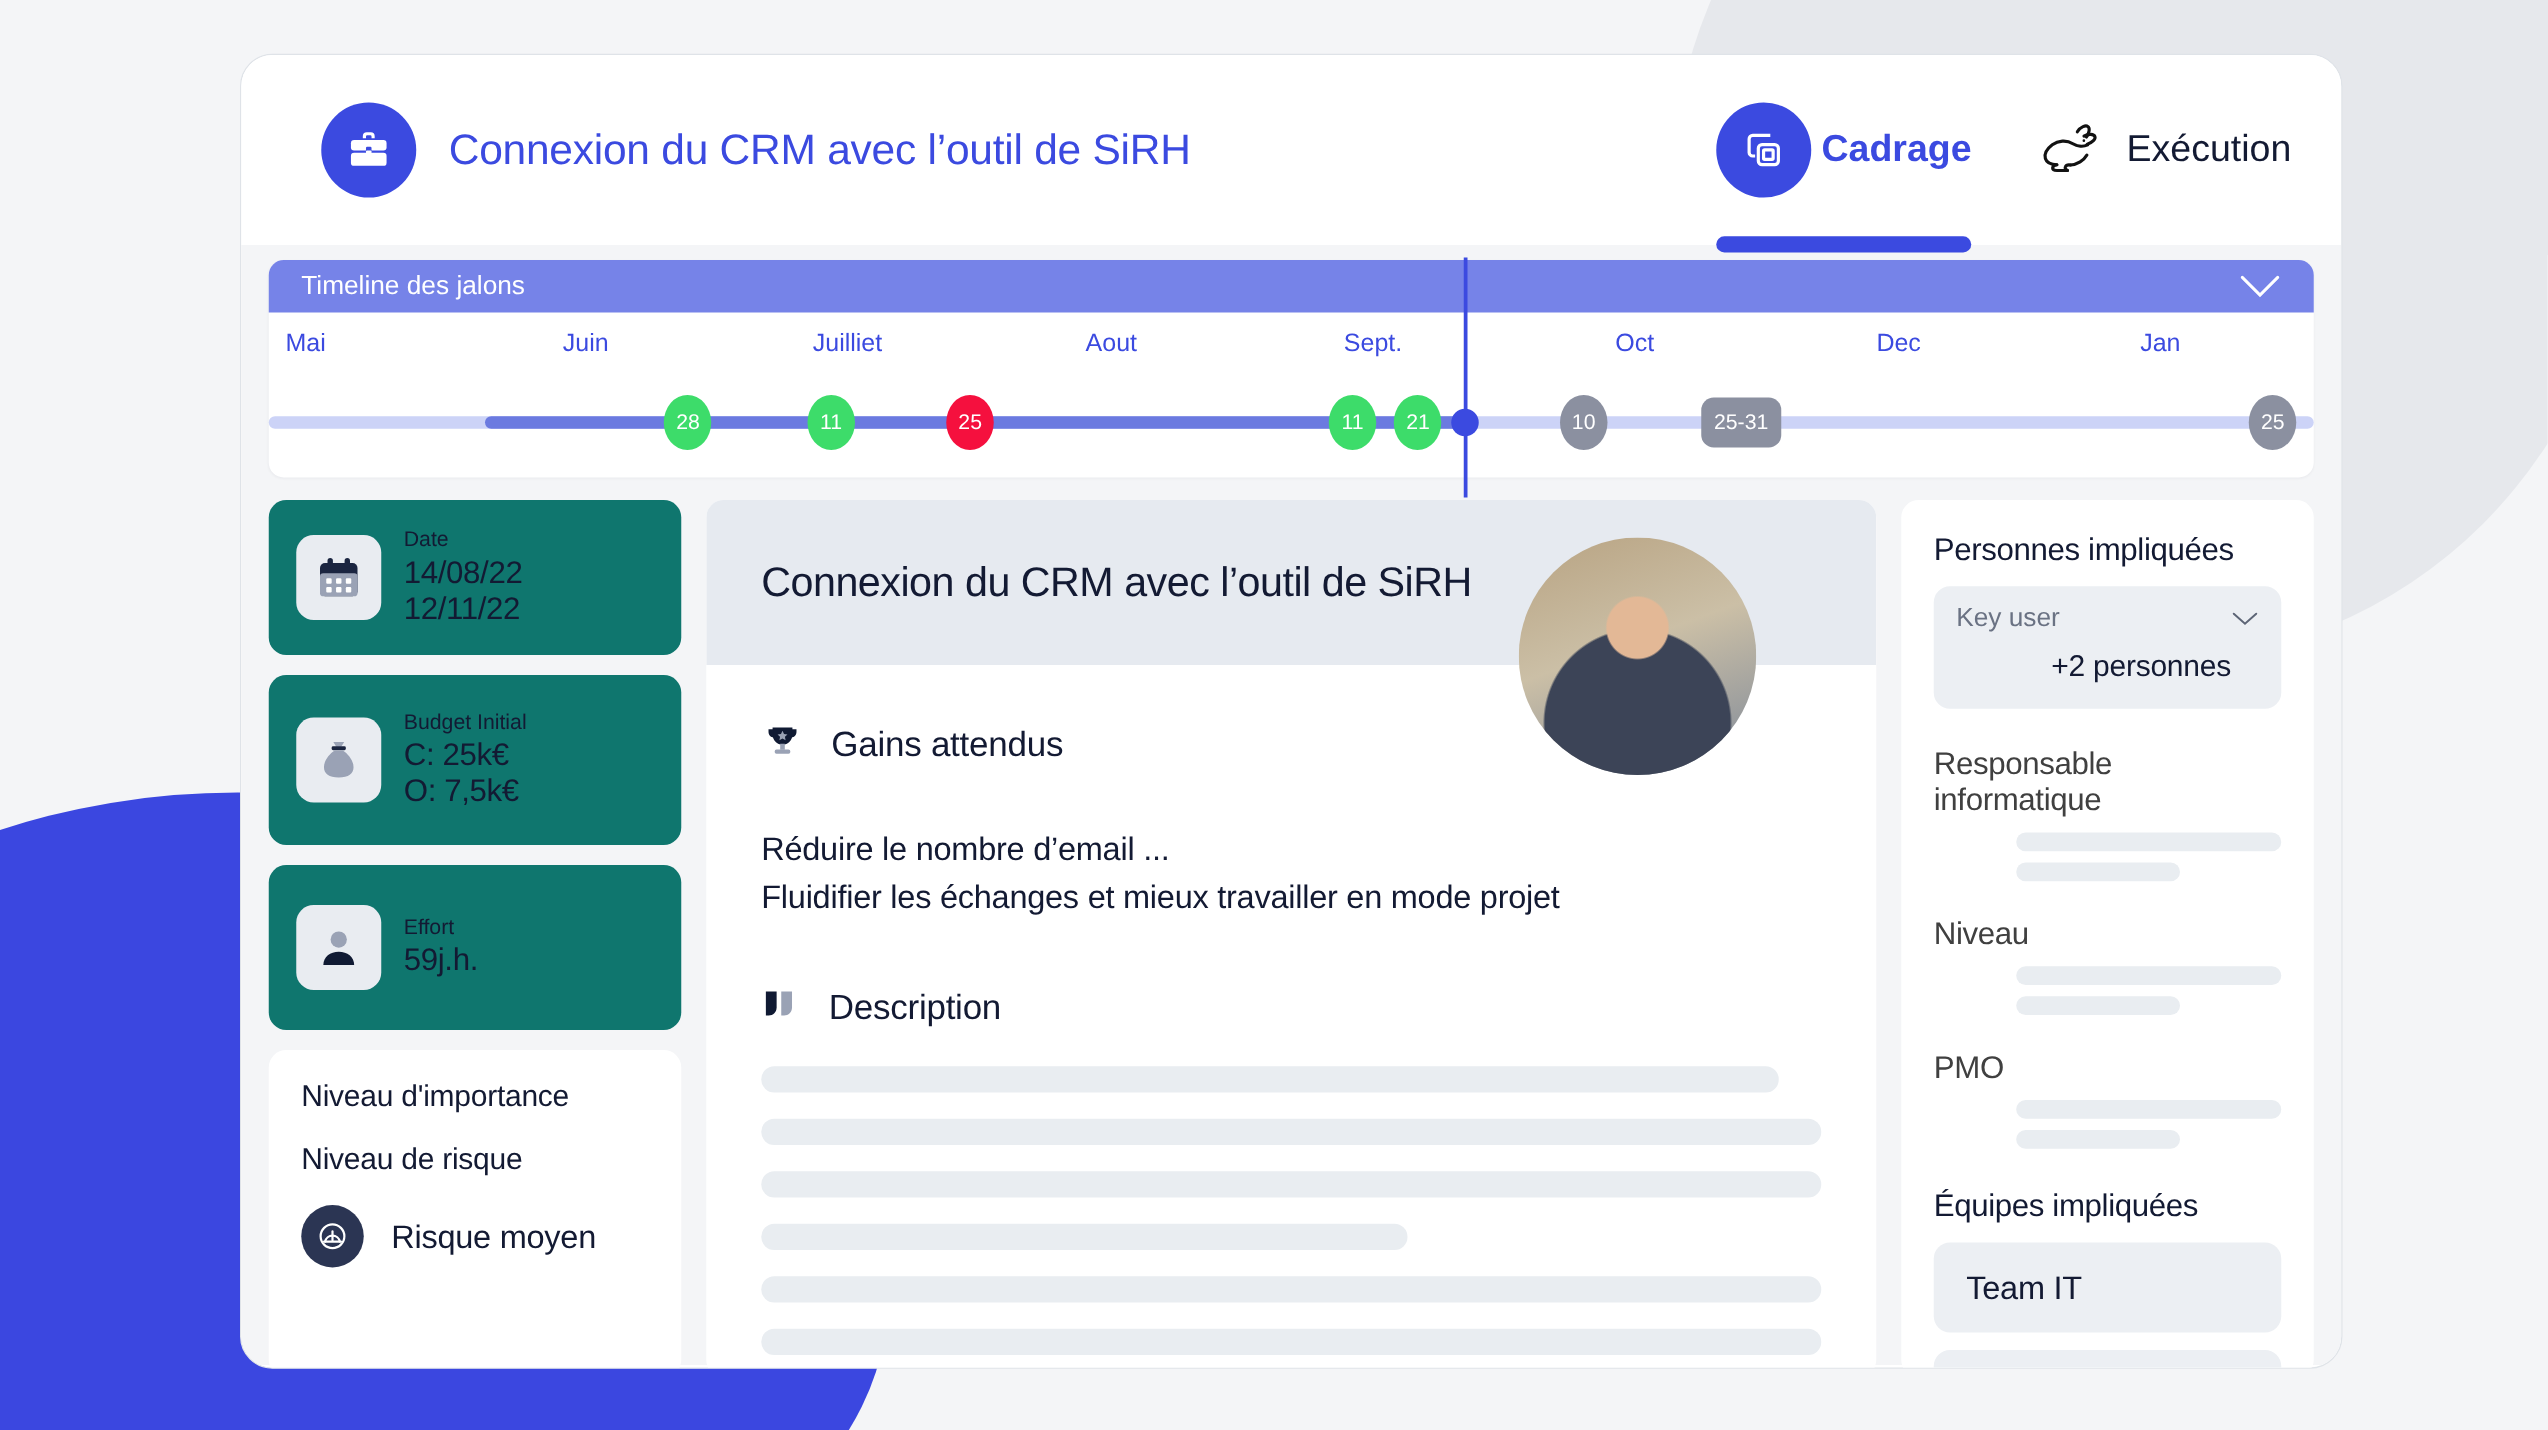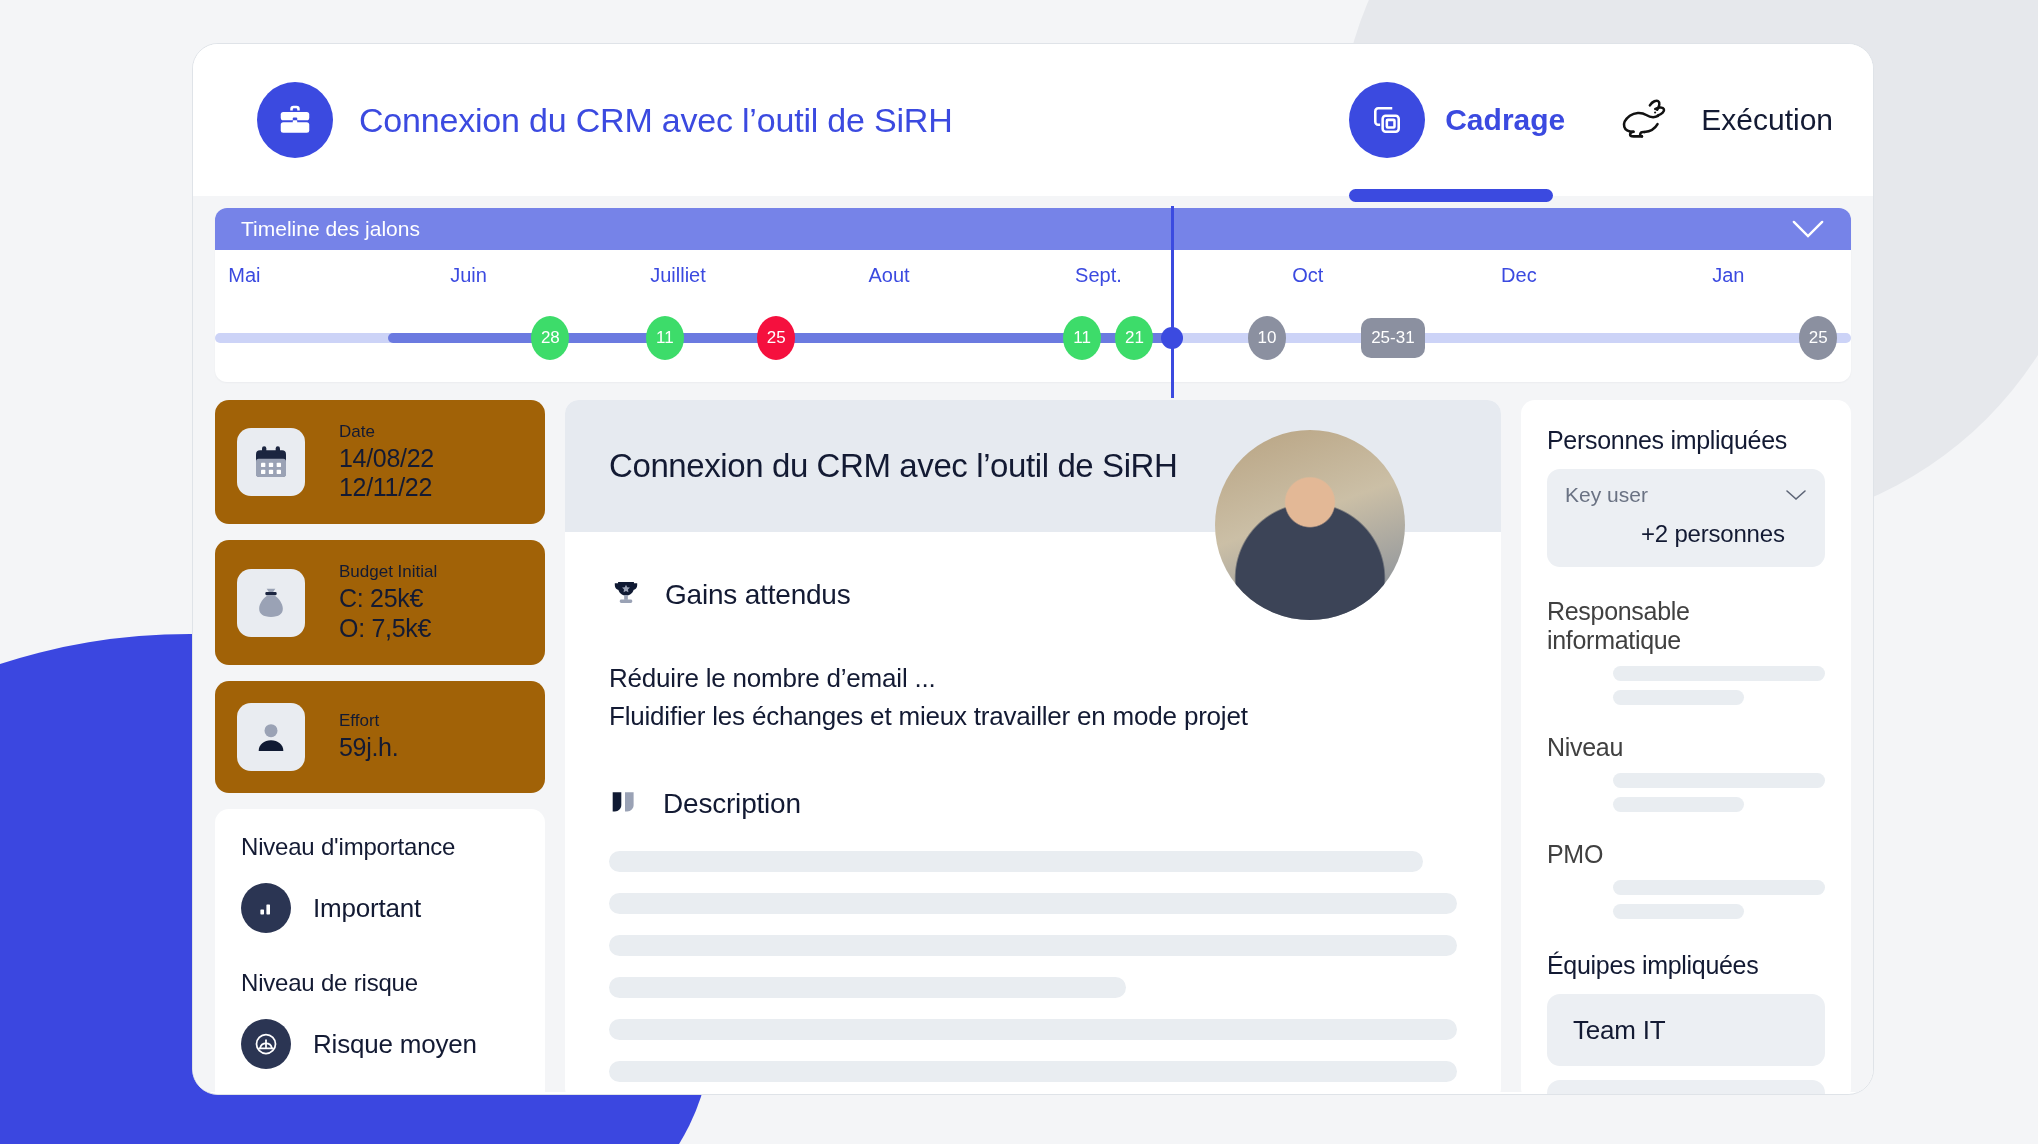--- a/index.html
+++ b/index.html
@@ -51,21 +51,21 @@
     width: 76px; height: 76px; border-radius: 50%;
     background: #3b4ae0;
     display: flex; align-items: center; justify-content: center;
     flex: none;
   }
   .brand-title {
     font-size: 34px; color: #3b4ae0; font-weight: 400;
     letter-spacing: -0.2px; white-space: nowrap;
   }
   .nav { margin-left: auto; display: flex; align-items: center; gap: 46px; position: relative; }
-  .nav-item { display: flex; align-items: center; gap: 20px; position: relative; cursor: pointer; }
+  .nav-item { display: flex; align-items: center; gap: 8px; position: relative; cursor: pointer; }
   .nav-icon-circle {
     width: 76px; height: 76px; border-radius: 50%;
     background: #3b4ae0;
     display: flex; align-items: center; justify-content: center;
     flex: none;
   }
   .nav-label { font-size: 30px; font-weight: 700; color: #3b4ae0; white-space: nowrap; }
   .nav-label.inactive { font-weight: 400; color: #131a33; }
   .nav-underline {
     position: absolute; left: 0px; bottom: -44px;
@@ -123,22 +123,22 @@
     width: 64px; height: 40px; border-radius: 10px; font-size: 17px;
   }
 
   
   .cols { display: flex; gap: 20px; padding: 18px 22px 0 22px; height: 720px; }
   .col-left { width: 330px; flex: none; display: flex; flex-direction: column; gap: 16px; }
   .col-mid { flex: 1; background: #fff; border-radius: 14px; overflow: hidden; position: relative; }
   .col-right { width: 330px; flex: none; background: #fff; border-radius: 14px; padding: 26px 26px 0 26px; }
 
   .info-card {
-    background: #a16207; border-radius: 14px;
-    display: flex; align-items: center; gap: 34px;
+    background: #0f766e; border-radius: 14px;
+    display: flex; align-items: center; gap: 18px;
     padding: 22px 22px;
   }
   .info-card.h1 { height: 124px; }
   .info-card.h2 { height: 136px; }
   .info-card.h3 { height: 132px; }
   .info-icon {
     width: 68px; height: 68px; border-radius: 14px; background: #e9ecf1;
     display: flex; align-items: center; justify-content: center; flex: none;
   }
   .info-label { font-size: 17px; color: #131a33; margin-bottom: 2px; }
@@ -368,29 +368,20 @@
               </svg>
             </div>
             <div>
               <div class="info-label">Effort</div>
               <div class="info-value">59j.h.</div>
             </div>
           </div>
 
           <div class="meta-card">
             <div class="meta-title">Niveau d'importance</div>
-            <div class="meta-row">
-              <div class="meta-badge">
-                <svg width="24" height="24" viewBox="0 0 24 24" fill="#fff">
-                  <rect x="6.4" y="13.4" width="3.6" height="5" rx=".7"></rect>
-                  <rect x="12.4" y="8.4" width="3.6" height="10" rx=".7"></rect>
-                </svg>
-              </div>
-              <div class="meta-text">Important</div>
-            </div>
             <div class="meta-title">Niveau de risque</div>
             <div class="meta-row">
               <div class="meta-badge">
                 <svg width="30" height="30" viewBox="0 0 24 24" fill="none" stroke="#fff" stroke-width="1.4" stroke-linecap="round">
                   <circle cx="12" cy="12" r="7.6"></circle>
                   <path d="M6.6 15.4h10.8"></path>
                   <path d="M7.3 15.4a4.8 4.8 0 0 1 9.4 0"></path>
                   <path d="M12 14.6V8.9"></path>
                 </svg>
               </div>

